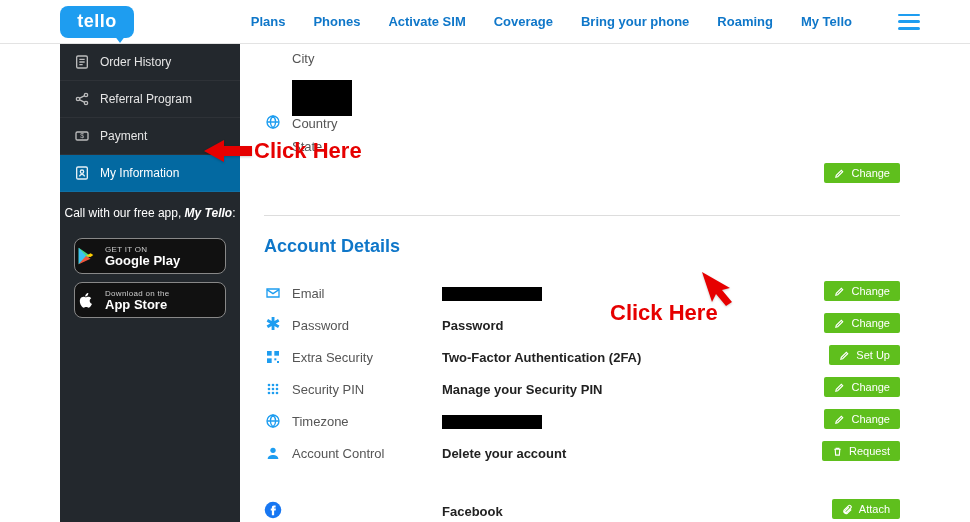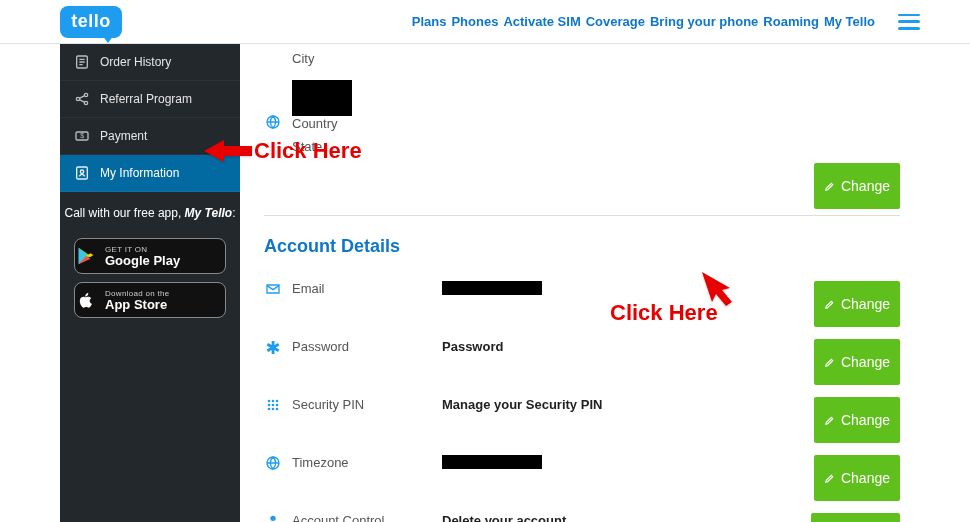--- a/index.html
+++ b/index.html
@@ -1,21 +1,21 @@
 <!DOCTYPE html>
 <html><head>
 <meta charset="utf-8">
 <style>
   * { box-sizing: border-box; margin: 0; padding: 0; }
   body { font-family: -apple-system, "Segoe UI", Arial, sans-serif; font-size: 13px; color: #333; background: #fff; width: 970px; }
   
   .topbar { display:flex; align-items:center; padding:6px 50px 6px 60px; border-bottom:1px solid #e3e3e3; height:44px; }
-  .logo { display:flex; align-items:center; justify-content:center; width:62px; height:32px; background:#1e9df0; border-radius:8px; color:#fff; font-weight:800; font-size:18px; letter-spacing:.5px; position:relative; }
+  .logo { display:flex; align-items:center; justify-content:center; width:74px; height:32px; background:#1e9df0; border-radius:8px; color:#fff; font-weight:800; font-size:18px; letter-spacing:.5px; position:relative; }
   .logo:after { content:""; position:absolute; bottom:-5px; right:8px; width:0;height:0;border-left:6px solid transparent;border-right:6px solid transparent;border-top:8px solid #1e9df0; }
-  .nav { margin-left:auto; display:flex; gap:5px; align-items:center; }
+  .nav { margin-left:auto; display:flex; gap:28px; align-items:center; }
   .nav a { color:#0f77c9; font-weight:700; font-size:13px; text-decoration:none; cursor:pointer; }
   .hamburger { width:22px; height:16px; display:flex; flex-direction:column; justify-content:space-between; margin-left:18px; cursor:pointer;}
   .hamburger span{height:2.5px;background:#1e9df0;border-radius:2px;}
   
   .page { display:flex; padding-left:60px; }
   .sidebar { width:180px; background:#23282d; color:#ddd; font-size:12px; padding-bottom:18px; }
   .sidebar-item { display:flex; align-items:center; gap:10px; padding:10px 14px; cursor:pointer; border-bottom:1px solid rgba(255,255,255,.05);}
   .sidebar-item .ic { width:16px; height:16px; flex-shrink:0; opacity:.9;}
   .sidebar-item span.lbl{color:#e5e5e5;}
   .sidebar-item.active { background:#0369a1; }
@@ -28,23 +28,23 @@
   .storebtn .tx small{font-size:8px;color:#ccc;letter-spacing:.3px;}
   .storebtn .tx strong{font-size:13px;color:#fff;}
   
   .main { flex:1; padding:4px 70px 30px 24px; position:relative;}
   .row { display:flex; align-items:center; padding:3px 0; }
   .row .ic { width:18px; text-align:center; margin-right:10px; color:#1e9df0;}
   .row .label { width:140px; color:#555;}
   .redact { background:#000; width:70px; height:15px; display:inline-block;}
   .hr{border:none;border-top:1px solid #ddd; margin:24px 0 20px;}
   h2.section{ color:#0f77c9; font-weight:800; font-size:18px; margin:8px 0 18px;}
-  .gbtn{ display:inline-flex; align-items:center; gap:6px; background:#5fbf1d; color:#fff; font-size:14px; padding:15px 10px; border-radius:2px; cursor:pointer; min-width:54px; justify-content:flex-start;}
+  .gbtn{ display:inline-flex; align-items:center; gap:6px; background:#5fbf1d; color:#fff; font-size:11px; padding:4px 10px; border-radius:2px; cursor:pointer; min-width:54px; justify-content:flex-start;}
   .gbtn svg{width:11px;height:11px;}
-  .detail-row{display:flex; align-items:flex-start; padding:6px 0; position:relative;}
+  .detail-row{display:flex; align-items:flex-end; padding:6px 0; position:relative;}
   .detail-row .ic{width:18px;margin-right:10px;color:#1e9df0;display:flex;justify-content:center;}
   .detail-row .label{width:150px;color:#555;}
   .detail-row .value{font-weight:700;color:#222;}
   .detail-row .redact{width:100px;height:14px;}
   .detail-row .action{margin-left:auto;}
   .social-ic{width:18px;height:18px;}
   
   .anno{position:absolute; color:#e60000;font-weight:700;font-size:22px;pointer-events:none;}
   .arrow-left{position:absolute;pointer-events:none;}
   .arrow-left svg, .arrow-dr svg{filter:drop-shadow(0 1px 1px rgba(0,0,0,.2));}
@@ -191,20 +191,39 @@
       <span class="label">Password</span>
       <span class="value">Password</span>
       <div class="gbtn action">
           <svg viewBox="0 0 24 24" fill="none" stroke="#fff" stroke-width="2.5">
             <path d="M4 20l4-1 11-11-3-3L5 16l-1 4z"></path>
           </svg>
           <span>Change</span>
         </div>
     </div>
 
+    <div class="detail-row">
+      <span class="ic">
+          <svg width="16" height="16" viewBox="0 0 24 24" fill="#1e9df0">
+            <rect x="3" y="3" width="7" height="7"></rect>
+            <rect x="14" y="3" width="7" height="7"></rect>
+            <rect x="3" y="14" width="7" height="7"></rect>
+            <rect x="14" y="14" width="3" height="3"></rect>
+            <rect x="18" y="18" width="3" height="3"></rect>
+          </svg>
+        </span>
+      <span class="label">Extra Security</span>
+      <span class="value">Two-Factor Authentication (2FA)</span>
+      <div class="gbtn action">
+          <svg viewBox="0 0 24 24" fill="none" stroke="#fff" stroke-width="2.5">
+            <path d="M4 20l4-1 11-11-3-3L5 16l-1 4z"></path>
+          </svg>
+          <span>Set Up</span>
+        </div>
+    </div>
 
     <div class="detail-row">
       <span class="ic">
           <svg width="16" height="16" viewBox="0 0 24 24" fill="#1e9df0">
             <circle cx="6" cy="6" r="2"></circle>
             <circle cx="12" cy="6" r="2"></circle>
             <circle cx="18" cy="6" r="2"></circle>
             <circle cx="6" cy="12" r="2"></circle>
             <circle cx="12" cy="12" r="2"></circle>
             <circle cx="18" cy="12" r="2"></circle>

